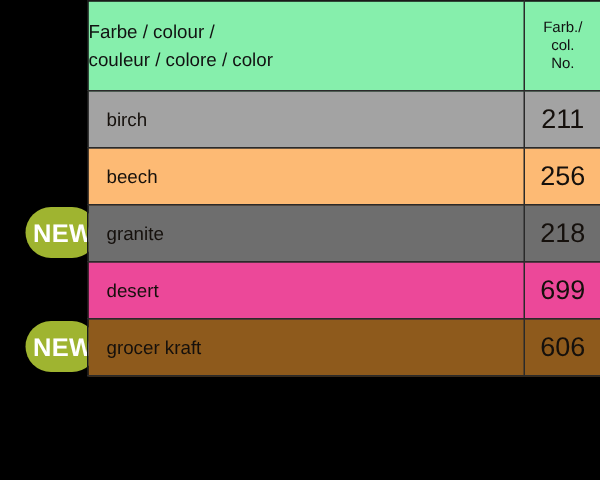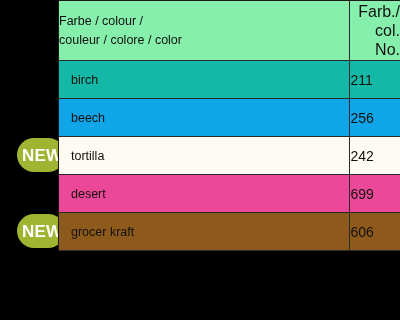--- a/index.html
+++ b/index.html
@@ -91,40 +91,40 @@
   }
   .head-name {
     text-align: left;
     padding: 0 0 0 12px;
     font-size: 12.5px;
     color: #111111;
     line-height: 1.45;
   }
   .head-name .line { display: block; white-space: nowrap; }
   .head-no {
-    text-align: right;
-    font-size: 16px;
+    text-align: center;
+    font-size: 10px;
     color: #111111;
     line-height: 1.2;
     padding: 0 2px;
   }
   .head-no .line { display: block; }
 
   tbody tr { height: 38px; }
   tbody td.name-cell {
     padding-left: 12px;
     font-size: 12.5px;
     color: #15100c;
     text-align: left;
     white-space: nowrap;
   }
   tbody td.no-cell {
-    font-size: 14px;
+    font-size: 18px;
     color: #15100c;
-    text-align: left;
+    text-align: center;
   }
 </style>
 </head>
 <body>
 
 <div id="page">
 
   <div class="badge-layer">
       <div class="new-badge" style="background: rgb(159, 180, 48); top: 138px;">
         <span style="color: rgb(255, 255, 255);">NEW</span>
@@ -147,31 +147,31 @@
             <span class="line">couleur / colore / color</span>
           </th>
           <th class="head-no">
             <span class="line">Farb./</span>
             <span class="line">col.</span>
             <span class="line">No.</span>
           </th>
         </tr>
       </thead>
       <tbody id="table-body">
-          <tr style="background: #14b8a6; padding-left: 28px;">
+          <tr style="background: #a3a3a3; padding-left: 28px;">
             <td class="name-cell">birch</td>
             <td class="no-cell">211</td>
           </tr>
-          <tr style="background: #0ea5e9;">
+          <tr style="background: #fdba74;">
             <td class="name-cell">beech</td>
             <td class="no-cell">256</td>
           </tr>
-          <tr style="background: rgb(253, 251, 244);">
-            <td class="name-cell">tortilla</td>
-            <td class="no-cell">242</td>
+          <tr style="background: rgb(110, 110, 110);">
+            <td class="name-cell">granite</td>
+            <td class="no-cell">218</td>
           </tr>
           <tr style="background: #ec4899;">
             <td class="name-cell">desert</td>
             <td class="no-cell">699</td>
           </tr>
           <tr style="background: rgb(142, 90, 28);">
             <td class="name-cell">grocer kraft</td>
             <td class="no-cell">606</td>
           </tr>
         </tbody>

